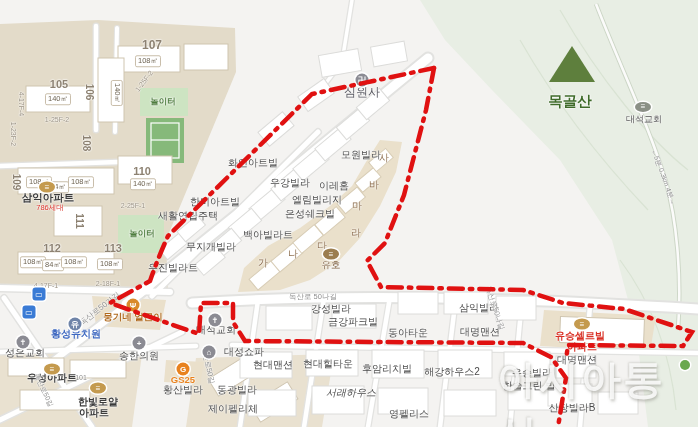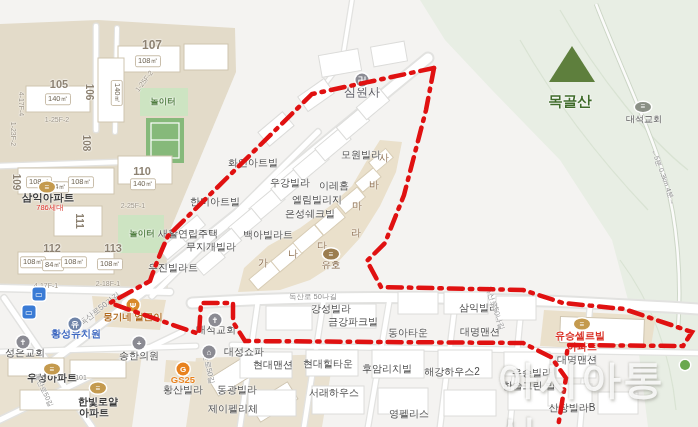--- a/index.html
+++ b/index.html
@@ -175,41 +175,41 @@
 
   <div id="watermark">아시아통신</div>
 <div class="lbl" style="left: 362px; top: 92px; font-size: 12px; color: rgb(91, 91, 99); transform: translate(-50%, -50%);">심원사</div>
     <div class="lbl" style="left: 361px; top: 155px; transform: translate(-50%, -50%);">모원빌라</div>
     <div class="lbl" style="left: 253px; top: 163px; transform: translate(-50%, -50%);">화인아트빌</div>
     <div class="lbl" style="left: 290px; top: 183px; transform: translate(-50%, -50%);">우강빌라</div>
     <div class="lbl" style="left: 334px; top: 186px; transform: translate(-50%, -50%);">이레홈</div>
     <div class="lbl" style="left: 317px; top: 200px; transform: translate(-50%, -50%);">엘림빌리지</div>
     <div class="lbl" style="left: 310px; top: 214px; transform: translate(-50%, -50%);">은성쉐크빌</div>
     <div class="lbl" style="left: 215px; top: 202px; transform: translate(-50%, -50%);">한미아트빌</div>
-    <div class="lbl" style="left: 188px; top: 234px; transform: translate(-50%, -50%);">새활연립주택</div>
+    <div class="lbl" style="left: 188px; top: 216px; transform: translate(-50%, -50%);">새활연립주택</div>
     <div class="lbl" style="left: 268px; top: 235px; transform: translate(-50%, -50%);">백아빌라트</div>
     <div class="lbl" style="left: 211px; top: 247px; transform: translate(-50%, -50%);">무지개빌라</div>
     <div class="lbl" style="left: 173px; top: 268px; transform: translate(-50%, -50%);">우진빌라트</div>
     <div class="lbl" style="left: 331px; top: 265px; font-size: 9.5px; color: rgb(125, 95, 63); transform: translate(-50%, -50%);">유호</div>
     <div class="lbl" style="left: 331px; top: 309px; transform: translate(-50%, -50%);">강성빌라</div>
     <div class="lbl" style="left: 353px; top: 322px; transform: translate(-50%, -50%);">금강파크빌</div>
     <div class="lbl" style="left: 451px; top: 308px; transform: translate(-50%, -50%); margin-left: 28px;">삼익빌라</div>
     <div class="lbl" style="left: 408px; top: 333px; transform: translate(-50%, -50%);">동아타운</div>
     <div class="lbl" style="left: 480px; top: 332px; transform: translate(-50%, -50%);">대명맨션</div>
     <div class="lbl" style="left: 580px; top: 336px; color: rgb(217, 48, 37); font-weight: 600; transform: translate(-50%, -50%);">유승셀르빌</div>
     <div class="lbl" style="left: 582px; top: 347px; color: rgb(217, 48, 37); font-weight: 600; transform: translate(-50%, -50%);">아파트</div>
     <div class="lbl" style="left: 577px; top: 360px; transform: translate(-50%, -50%);">대명맨션</div>
     <div class="lbl" style="left: 532px; top: 373px; transform: translate(-50%, -50%);">유승빌라</div>
     <div class="lbl" style="left: 529px; top: 386px; transform: translate(-50%, -50%); text-align: right;">한솔그린 빌</div>
     <div class="lbl" style="left: 572px; top: 408px; transform: translate(-50%, -50%);">산장빌라B</div>
     <div class="lbl" style="left: 387px; top: 369px; transform: translate(-50%, -50%);">후암리치빌</div>
     <div class="lbl" style="left: 452px; top: 372px; transform: translate(-50%, -50%);">해강하우스2</div>
     <div class="lbl" style="left: 273px; top: 365px; transform: translate(-50%, -50%);">현대맨션</div>
     <div class="lbl" style="left: 328px; top: 364px; transform: translate(-50%, -50%);">현대힐타운</div>
-    <div class="lbl" style="left: 334px; top: 393px; transform: translate(-50%, -50%);">서래하우스</div>
+    <div class="lbl" style="left: 351px; top: 393px; transform: translate(-50%, -50%); font-style: italic;">서래하우스</div>
     <div class="lbl" style="left: 409px; top: 414px; transform: translate(-50%, -50%);">영펠리스</div>
     <div class="lbl" style="left: 233px; top: 409px; transform: translate(-50%, -50%);">제이펠리체</div>
     <div class="lbl" style="left: 237px; top: 390px; transform: translate(-50%, -50%);">동광빌라</div>
     <div class="lbl" style="left: 183px; top: 390px; transform: translate(-50%, -50%);">황산빌라</div>
     <div class="lbl" style="left: 183px; top: 380px; font-size: 9.5px; color: rgb(232, 130, 30); font-weight: 700; transform: translate(-50%, -50%);">GS25</div>
     <div class="lbl" style="left: 244px; top: 352px; transform: translate(-50%, -50%);">대성쇼파</div>
     <div class="lbl" style="left: 216px; top: 330px; transform: translate(-50%, -50%);">대석교회</div>
     <div class="lbl" style="left: 139px; top: 356px; transform: translate(-50%, -50%);">송한의원</div>
     <div class="lbl" style="left: 25px; top: 353px; transform: translate(-50%, -50%);">성은교회</div>
     <div class="lbl" style="left: 76px; top: 334px; color: rgb(62, 104, 192); font-weight: 600; transform: translate(-50%, -50%);">황성유치원</div>

